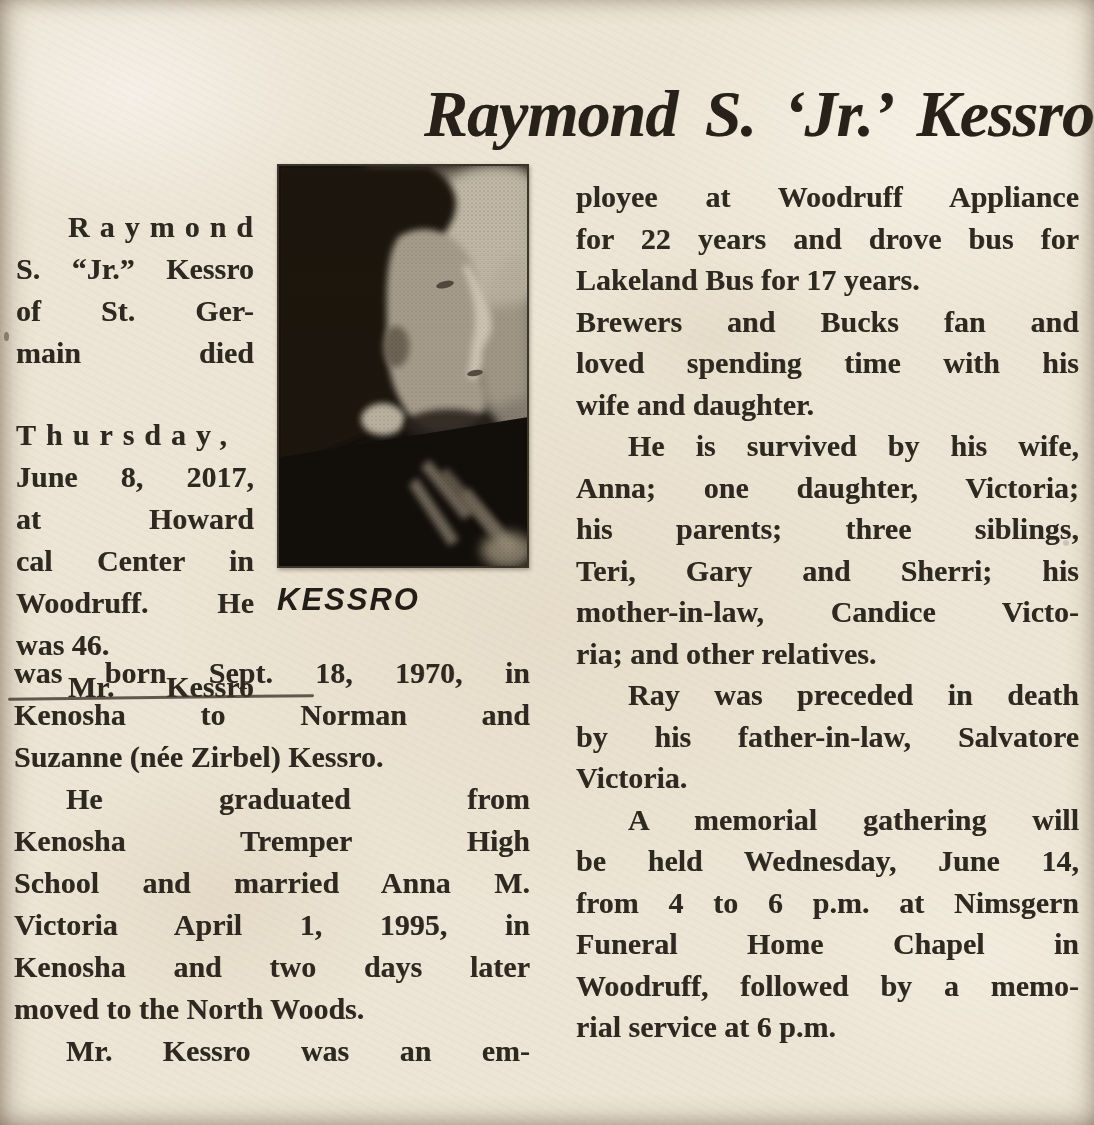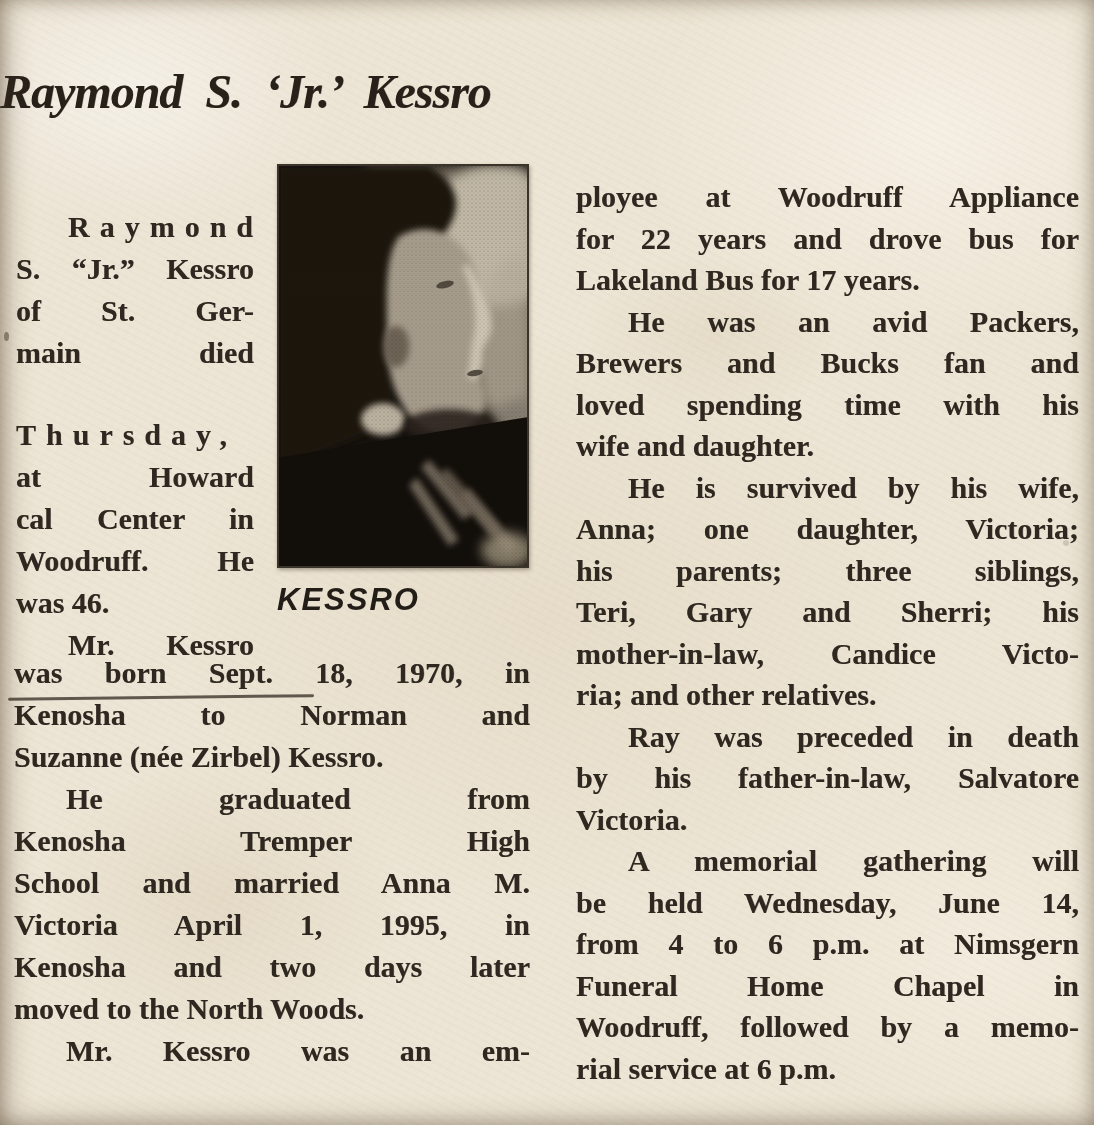--- a/index.html
+++ b/index.html
@@ -36,23 +36,23 @@
   .vignette{
     position:absolute;inset:0;pointer-events:none;
     box-shadow:
       inset 20px 0 28px -18px rgba(84,66,42,.55),
       inset -16px 0 26px -16px rgba(84,66,42,.42),
       inset 0 14px 24px -16px rgba(84,66,42,.35),
       inset 0 -18px 26px -16px rgba(84,66,42,.42);
   }
   .headline{
     position:absolute;top:34px;left:0;width:100%;
-    text-align:left;
+    text-align:right;
     font-style:italic;font-weight:700;
-    font-size:48px;line-height:1.1;
+    font-size:66px;line-height:1.1;
     letter-spacing:-1px;word-spacing:12px;
     color:#27211a;
     text-shadow:.4px .4px 0 rgba(40,33,25,.45);
   }
   .col{
     position:absolute;
     font-weight:700;font-size:30px;
     text-shadow:.3px .3px 0 rgba(40,33,25,.4);
   }
   .col .line{
@@ -94,20 +94,21 @@
 <div class="grain"></div>
 
 <h1 class="headline">Raymond S. ‘Jr.’ Kessro</h1>
 
 <div class="col col-left-narrow">
     <div class="line indent spread">Raymond</div>
     <div class="line">S. “Jr.” Kessro</div>
     <div class="line">of St. Ger-</div>
     <div class="line">main died</div>
     <div class="line spread">Thursday,</div>
+    <div class="line">June 8, 2017,</div>
     <div class="line">at Howard</div>
     <div class="line">cal Center in</div>
     <div class="line">Woodruff. He</div>
     <div class="line end">was 46.</div>
     <div class="line indent">Mr. Kessro</div>
   </div>
 
 <div class="photo-frame">
   <svg viewBox="0 0 248 398" preserveAspectRatio="none">
     <defs>
@@ -155,21 +156,20 @@
     <div class="line">Victoria April 1, 1995, in</div>
     <div class="line">Kenosha and two days later</div>
     <div class="line end">moved to the North Woods.</div>
     <div class="line indent">Mr. Kessro was an em-</div>
   </div>
 
 <div class="col col-right">
     <div class="line">ployee at Woodruff Appliance</div>
     <div class="line">for 22 years and drove bus for</div>
     <div class="line end">Lakeland Bus for 17 years.</div>
-    <div class="line indent">He was an avid Packers,</div>
     <div class="line">Brewers and Bucks fan and</div>
     <div class="line">loved spending time with his</div>
     <div class="line end">wife and daughter.</div>
     <div class="line indent">He is survived by his wife,</div>
     <div class="line">Anna; one daughter, Victoria;</div>
     <div class="line">his parents; three siblings,</div>
     <div class="line">Teri, Gary and Sherri; his</div>
     <div class="line">mother-in-law, Candice Victo-</div>
     <div class="line end">ria; and other relatives.</div>
     <div class="line indent">Ray was preceded in death</div>

